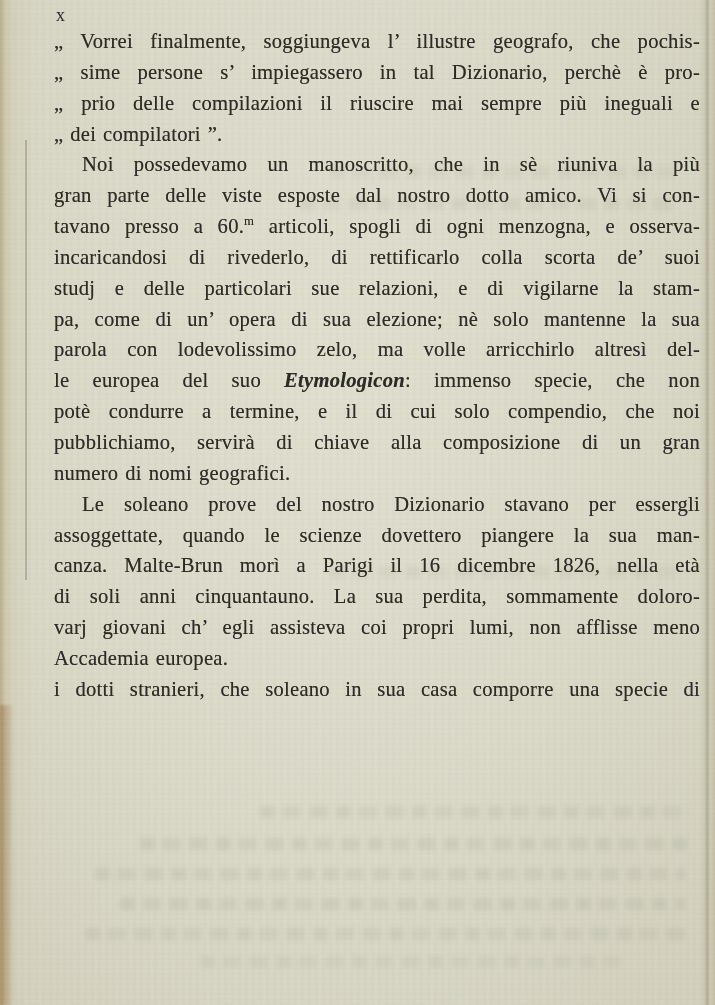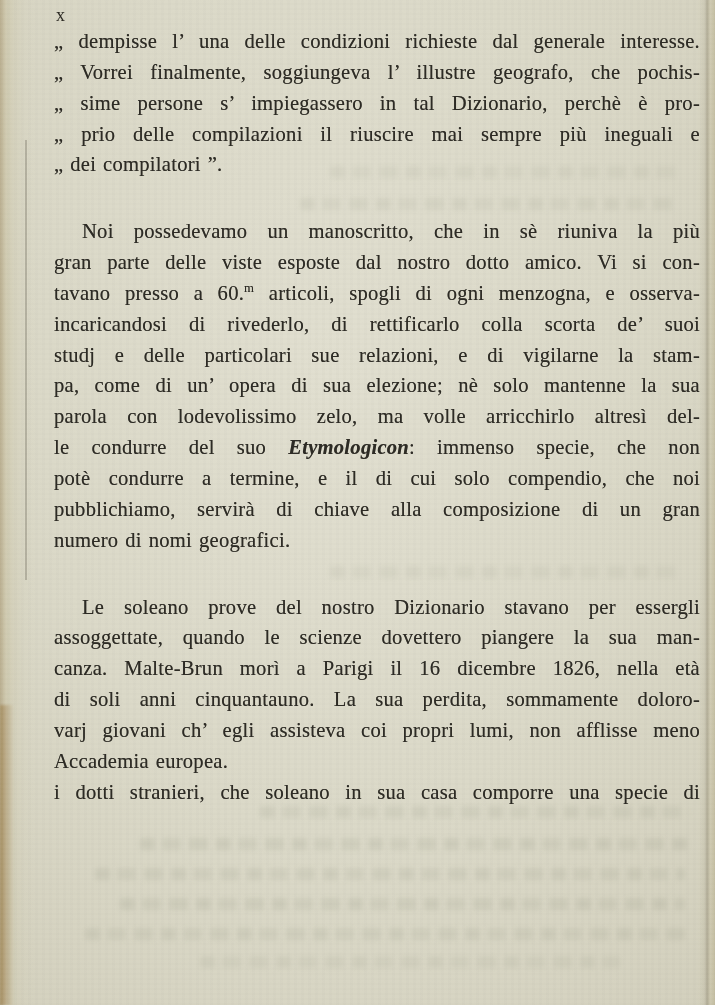--- a/index.html
+++ b/index.html
@@ -64,21 +64,21 @@
     position: absolute; left: 54px; top: 26px; width: 646px; z-index: 3;
     color: #2d2b25; font-size: 20.6px;
     text-shadow: 0 0 0.6px rgba(45,43,37,0.55);
   }
   .line {
     height: 30.85px; line-height: 30.85px;
     text-align: justify; text-align-last: justify;
     letter-spacing: 0.25px; word-spacing: 1.5px;
     white-space: normal; overflow: visible;
   }
-  .line.indent { text-indent: 28px; margin-top: 36px; }
+  .line.indent { text-indent: 28px; }
   .line.last { text-align-last: left; }
   .it  { font-style: italic; font-weight: bold; }
   .sup { font-size: 0.62em; vertical-align: super; line-height: 0; }
 </style>
 </head>
 <body>
 
 <div class="scan">
 
   <div class="edge-left"></div>
@@ -93,33 +93,32 @@
   <div class="ghost" style="left:260px; top:806px; width:430px; opacity:0.30;"></div>
   <div class="ghost" style="left:140px; top:838px; width:550px; opacity:0.34;"></div>
   <div class="ghost" style="left:95px;  top:868px; width:590px; opacity:0.32;"></div>
   <div class="ghost" style="left:120px; top:898px; width:565px; opacity:0.34;"></div>
   <div class="ghost" style="left:85px;  top:928px; width:600px; opacity:0.30;"></div>
   <div class="ghost" style="left:200px; top:956px; width:420px; opacity:0.24;"></div>
 
   <div class="pageno">x</div>
 
   <div class="text-block">
-      <div class="line">„ dempisse l’ una delle condizioni richieste dal generale interesse.</div>
       <div class="line">„ Vorrei finalmente, soggiungeva l’ illustre geografo, che pochis-</div>
       <div class="line">„ sime persone s’ impiegassero in tal Dizionario, perchè è pro-</div>
       <div class="line">„ prio delle compilazioni il riuscire mai sempre più ineguali e</div>
       <div class="line last">„ dei compilatori ”.</div>
       <div class="line indent">Noi possedevamo un manoscritto, che in sè riuniva la più</div>
       <div class="line">gran parte delle viste esposte dal nostro dotto amico. Vi si con-</div>
       <div class="line"><span>tavano presso a 60.</span><span class="sup">m</span><span> articoli, spogli di ogni menzogna, e osserva-</span></div>
       <div class="line">incaricandosi di rivederlo, di rettificarlo colla scorta de’ suoi</div>
       <div class="line">studj e delle particolari sue relazioni, e di vigilarne la stam-</div>
       <div class="line">pa, come di un’ opera di sua elezione; nè solo mantenne la sua</div>
       <div class="line">parola con lodevolissimo zelo, ma volle arricchirlo altresì del-</div>
-      <div class="line"><span>le condurre del suo </span><span class="it">Etymologicon</span><span>: immenso specie, che non</span></div>
+      <div class="line"><span>le europea del suo </span><span class="it">Etymologicon</span><span>: immenso specie, che non</span></div>
       <div class="line">potè condurre a termine, e il di cui solo compendio, che noi</div>
       <div class="line">pubblichiamo, servirà di chiave alla composizione di un gran</div>
       <div class="line last">numero di nomi geografici.</div>
       <div class="line indent">Le soleano prove del nostro Dizionario stavano per essergli</div>
       <div class="line">assoggettate, quando le scienze dovettero piangere la sua man-</div>
       <div class="line">canza. Malte-Brun morì a Parigi il 16 dicembre 1826, nella età</div>
       <div class="line">di soli anni cinquantauno. La sua perdita, sommamente doloro-</div>
       <div class="line">varj giovani ch’ egli assisteva coi propri lumi, non afflisse meno</div>
       <div class="line last">Accademia europea.</div>
       <div class="line">i dotti stranieri, che soleano in sua casa comporre una specie di</div>

